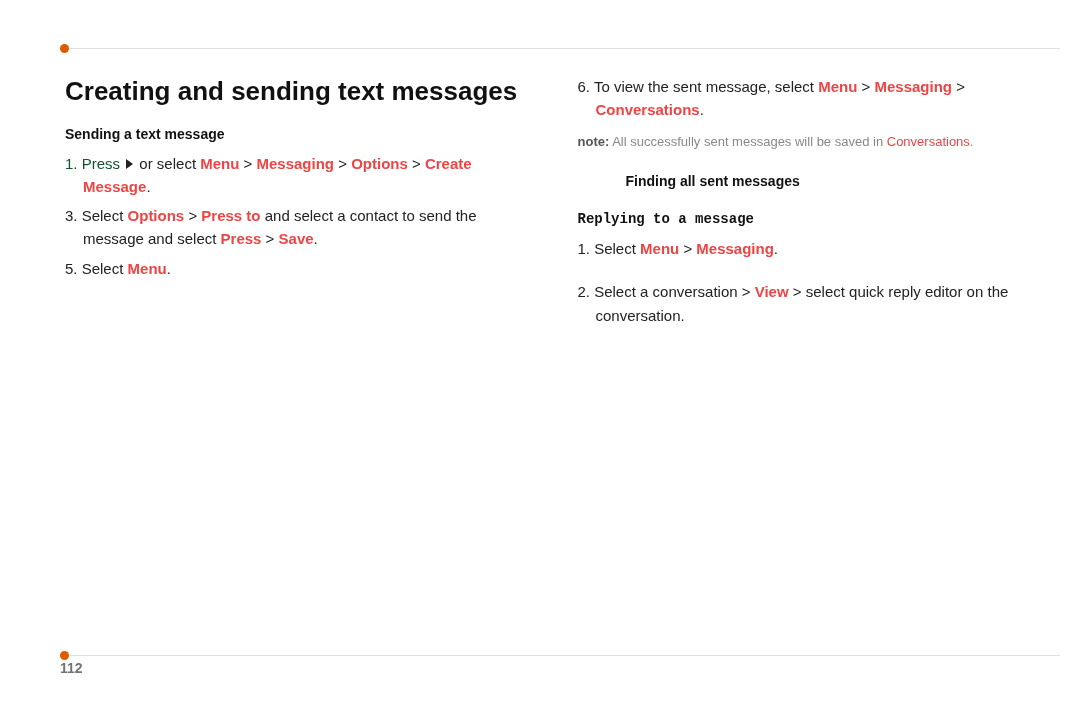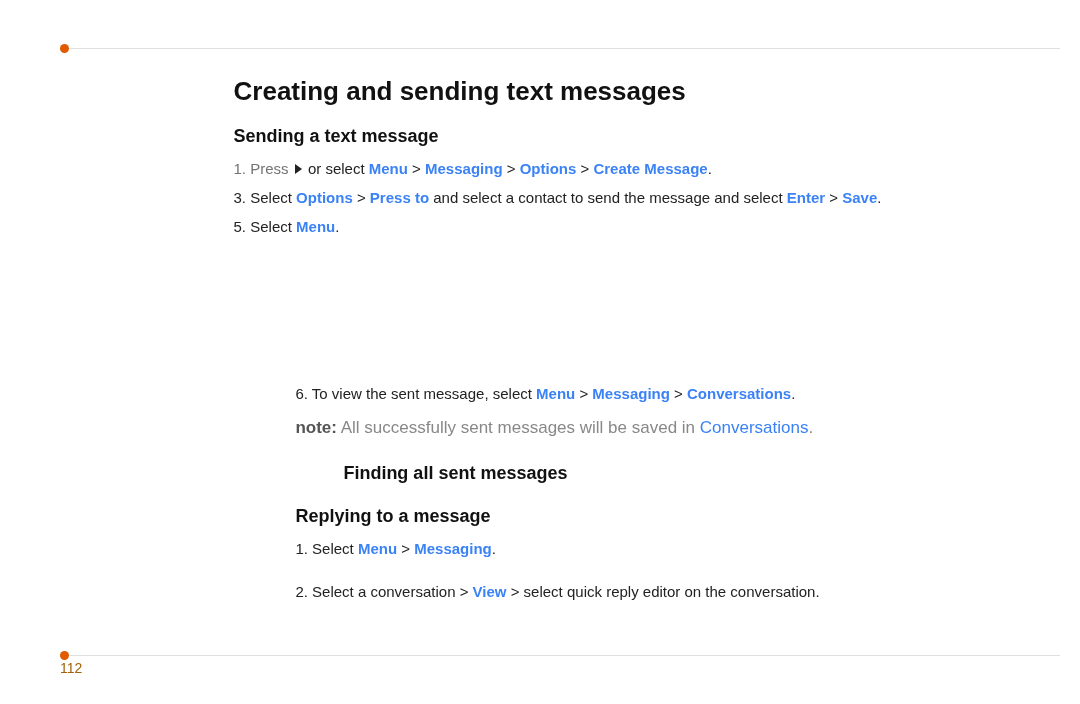--- a/index.html
+++ b/index.html
@@ -66,35 +66,33 @@
       background: #e05a00;
       border-radius: 50%;
     }
 
     
     .page-number {
       position: absolute;
       bottom: 28px;
       left: 60px;
       font-size: 14px;
-      color: #a16207;
-      font-weight: normal;
+      color: #737373;
+      font-weight: bold;
     }
 
     
     .content-area {
       position: absolute;
       top: 65px;
       left: 65px;
       right: 30px;
       bottom: 65px;
       display: flex;
-      flex-direction: column;
       gap: 40px;
-      align-items: center;
     }
 
     
     .left-column {
       flex: 1;
       padding-top: 10px;
     }
 
     
     .right-column {
@@ -106,21 +104,21 @@
     .main-heading {
       font-size: 26px;
       font-weight: 900;
       color: #111;
       line-height: 1.25;
       margin-bottom: 18px;
     }
 
     
     .section-heading {
-      font-size: 18px;
+      font-size: 14px;
       font-weight: 700;
       color: #111;
       margin-bottom: 10px;
       margin-top: 4px;
     }
 
     
     .numbered-list {
       list-style: none;
       padding: 0;
@@ -131,33 +129,33 @@
       font-size: 15px;
       color: #222;
       line-height: 1.55;
       margin-bottom: 6px;
       padding-left: 18px;
       text-indent: -18px;
     }
 
     .numbered-list li .item-number {
       font-size: 15px;
-      color: #737373;
+      color: #14532d;
     }
 
     
     .orange {
-      color: #3b82f6;
+      color: #ef4444;
       font-weight: 700;
     }
 
     
     .note-block {
       margin-top: 4px;
-      font-size: 17px;
+      font-size: 13px;
       color: #888;
       line-height: 1.5;
     }
 
     .note-block .note-label {
       font-weight: 700;
       color: #555;
     }
 
     
@@ -194,21 +192,21 @@
       <h2 class="section-heading">Sending a text message</h2>
 
       <ol class="numbered-list">
 
         <li>
           <span class="item-number">1. Press </span><span class="triangle-icon"></span><span> or select <span class="orange">Menu</span> &gt; <span class="orange">Messaging</span> &gt; <span class="orange">Options</span> &gt; <span class="orange">Create Message</span>.</span>
         </li>
 
 
         <li>
-          <span>3. Select <span class="orange">Options</span> &gt; <span class="orange">Press to</span> and select a contact to send the message and select <span class="orange">Enter</span> &gt; <span class="orange">Save</span>.</span>
+          <span>3. Select <span class="orange">Options</span> &gt; <span class="orange">Press to</span> and select a contact to send the message and select <span class="orange">Press</span> &gt; <span class="orange">Save</span>.</span>
         </li>
 
 
         <li>
           <span>5. Select <span class="orange">Menu</span>.</span>
         </li>
 
       </ol>
     </div>
 
@@ -218,21 +216,21 @@
         6. To view the sent message, select <span class="orange">Menu</span> &gt; <span class="orange">Messaging</span> &gt; <span class="orange">Conversations</span>.
       </p>
 
       <div class="note-block">
         <span class="note-label">note:</span><span> All successfully sent messages will be saved in </span><span class="orange" style="font-weight:400;">Conversations</span><span>.</span>
       </div>
 
       <h2 class="section-heading" style="margin-top: 22px; padding-left: 48px;">Finding all sent messages</h2>
 
 
-      <h2 class="section-heading" style="margin-top: 22px;">Replying to a message</h2>
+      <h2 class="section-heading" style="margin-top: 22px; font-family: Liberation Mono, monospace;">Replying to a message</h2>
 
       <ol class="numbered-list">
         <li>
           <span>1. Select <span class="orange">Menu</span> &gt; <span class="orange">Messaging</span>.</span>
         </li>
         <li style="margin-top:20px;">
           <span>2. Select a conversation &gt; <span class="orange">View</span> &gt; select quick reply editor on the conversation.</span>
         </li>
       </ol>
 

